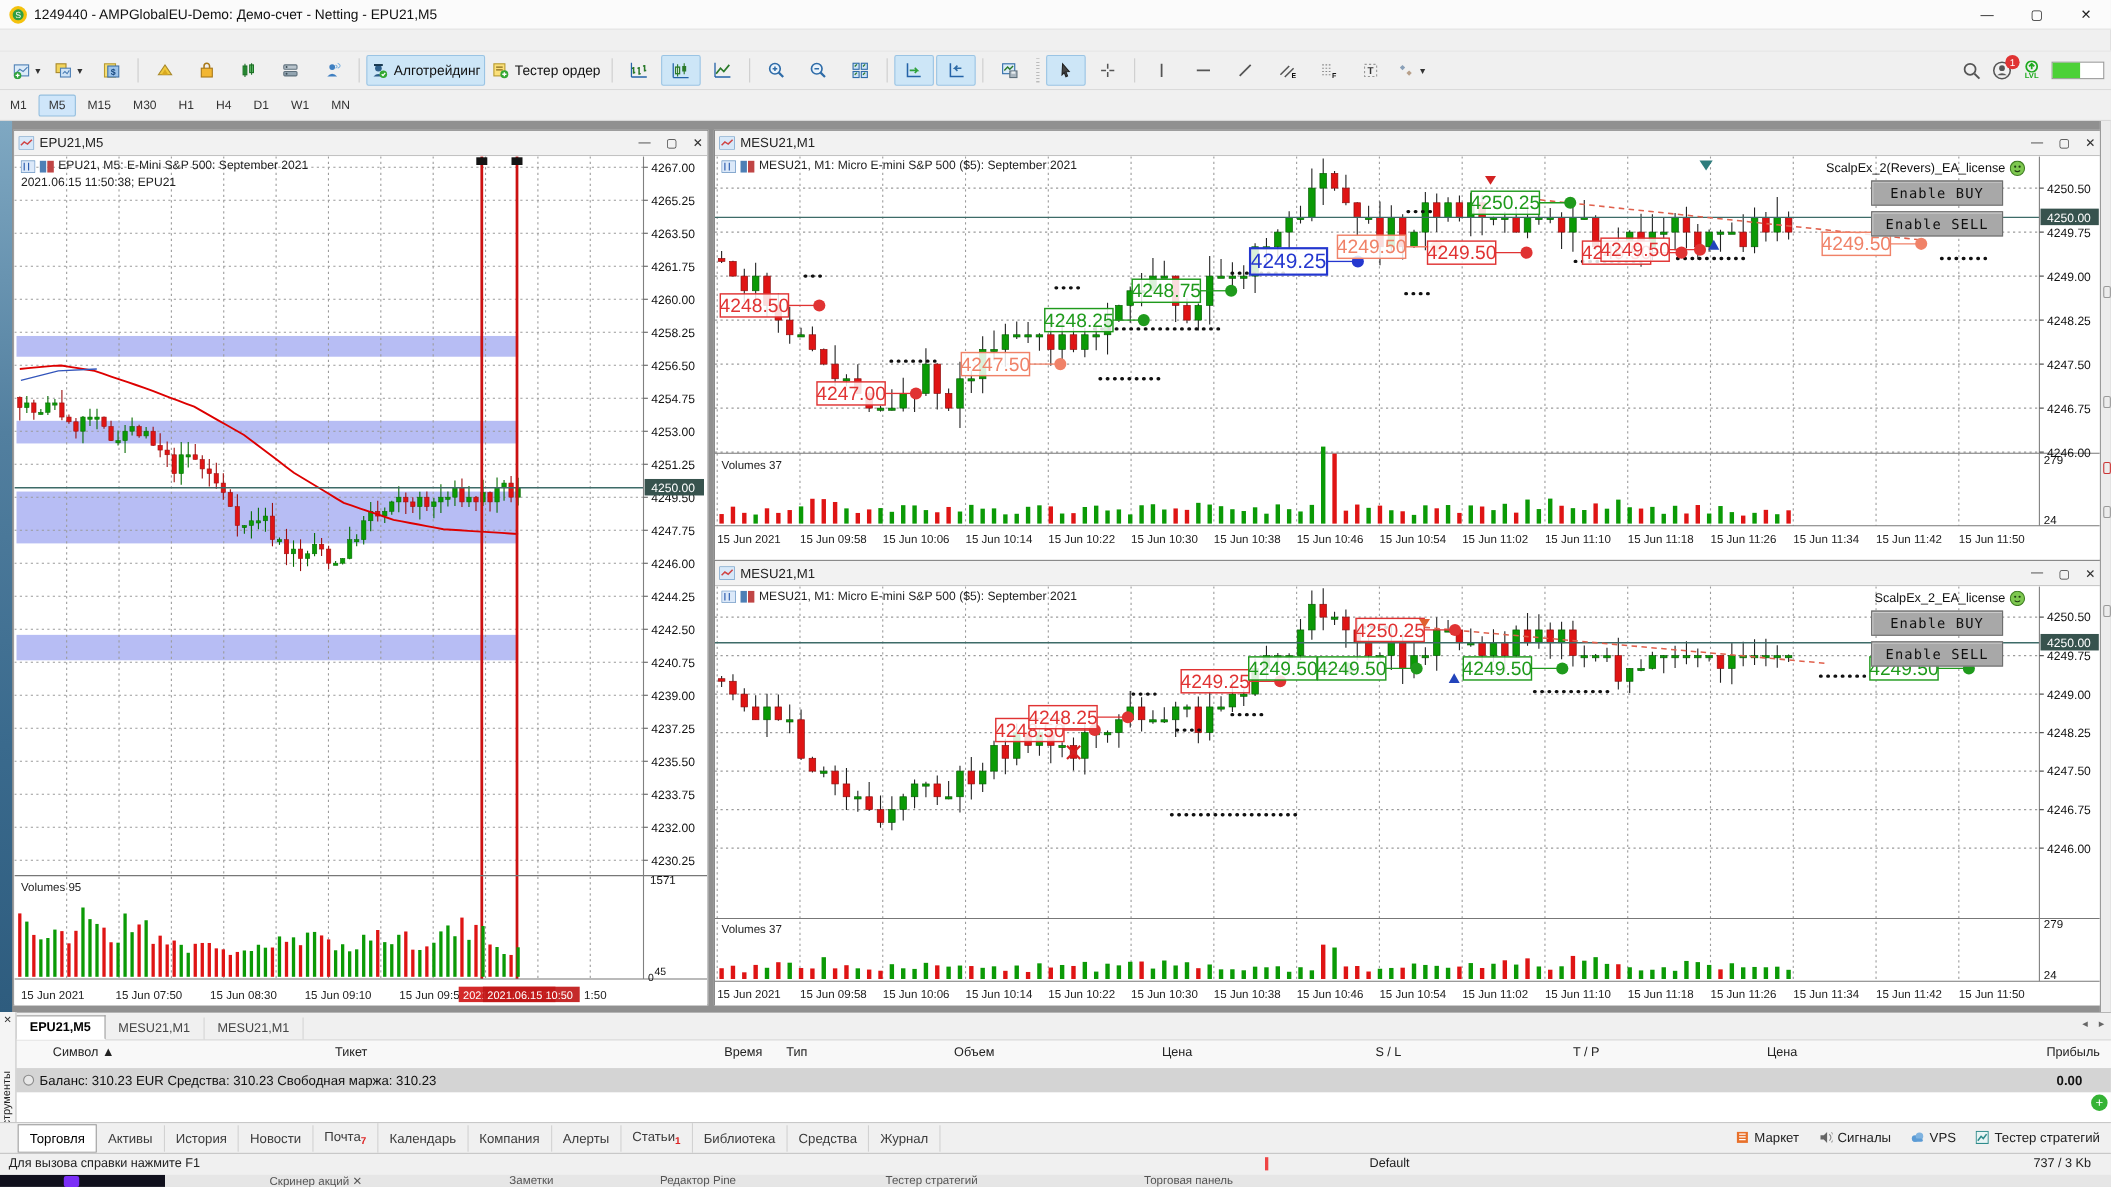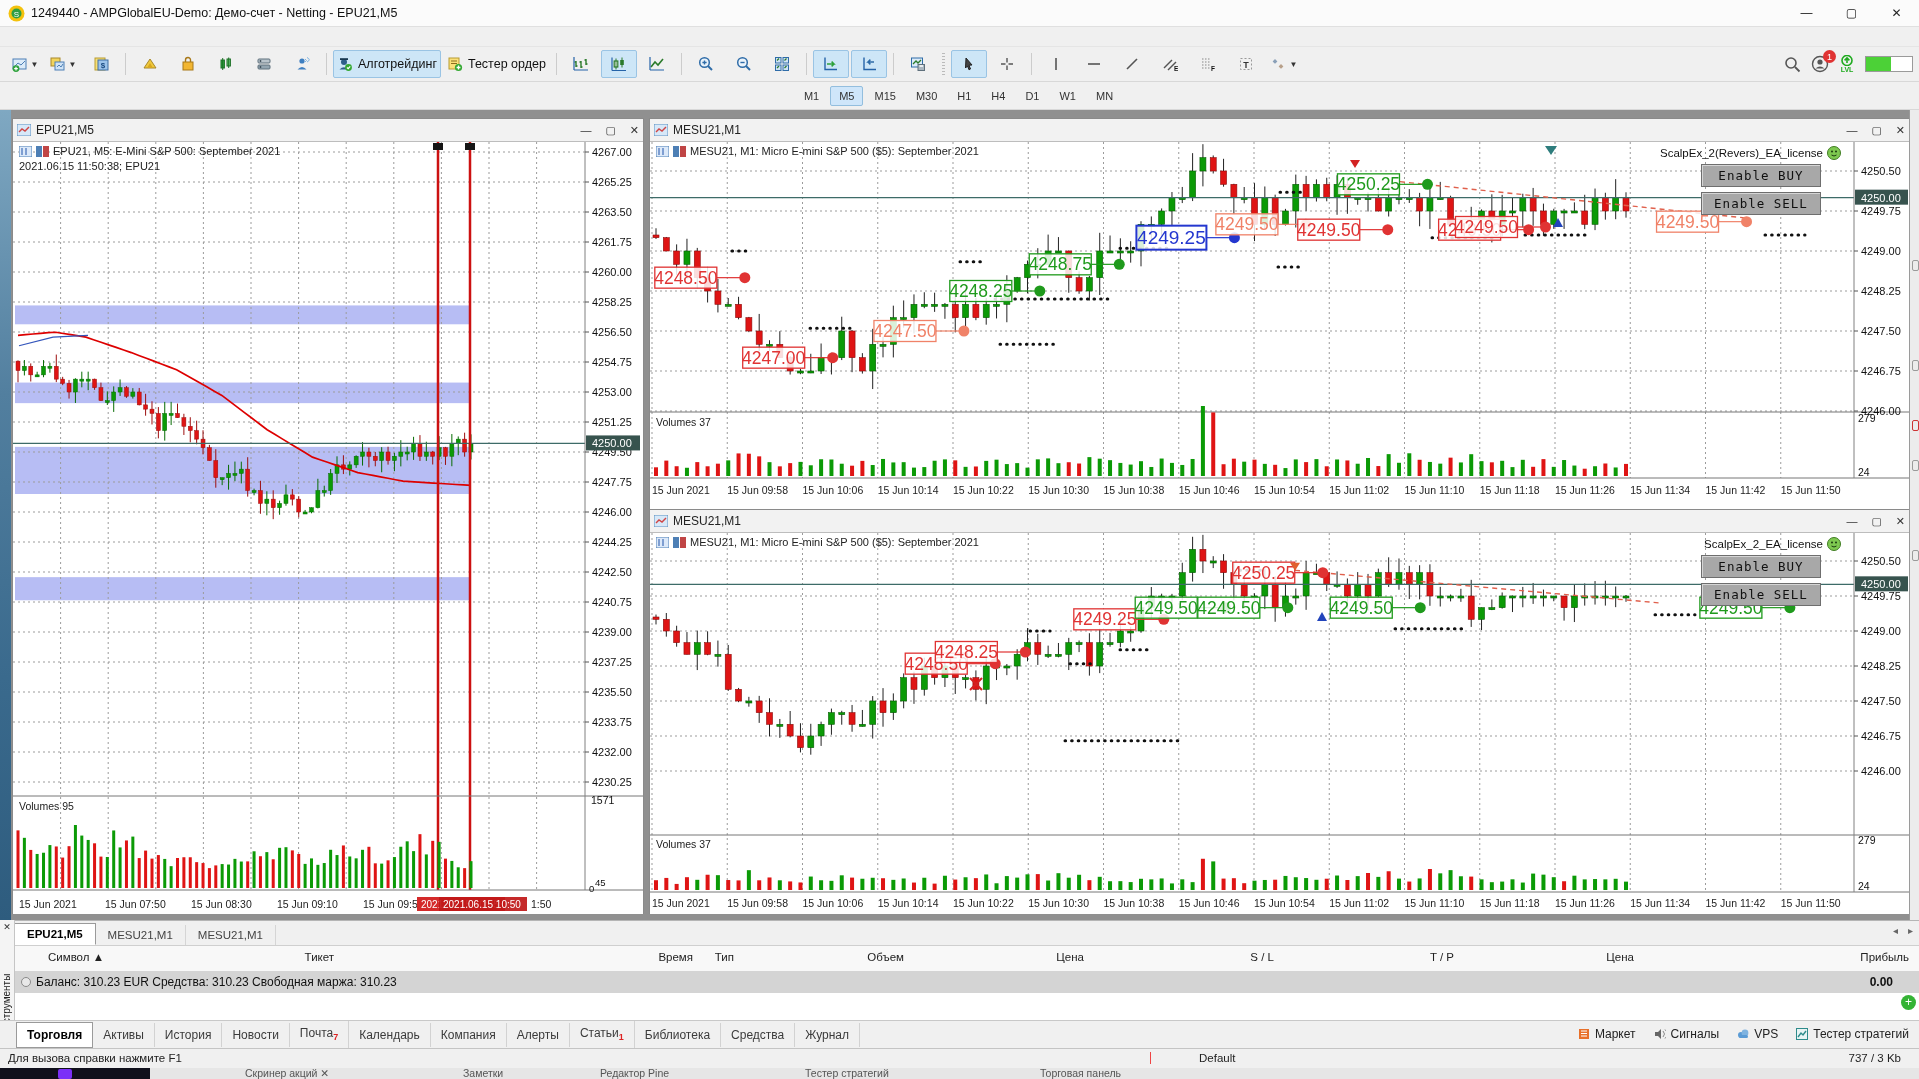--- a/index.html
+++ b/index.html
@@ -16,21 +16,21 @@
   .icon-btn{height:26px;min-width:28px;display:flex;align-items:center;justify-content:center;border:1px solid transparent;border-radius:2px;margin:0 1px;padding:0 3px;}
   .icon-btn.active{background:#cde6f7;border-color:#9ac4e4;}
   .icon-btn .lbl{font-size:12.5px;color:#111;margin-left:5px;white-space:nowrap;}
   .dd{font-size:8px;color:#333;margin-left:3px;}
   .tsep{width:1px;height:22px;background:#cccccc;margin:0 5px;}
   .tsepd{width:3px;height:22px;margin:0 5px;background:repeating-linear-gradient(180deg,#bbb 0 1px,transparent 1px 3px);}
   #toolbar-right{position:absolute;right:6px;top:46px;height:36px;display:flex;align-items:center;gap:10px;}
   .badge{position:absolute;right:-7px;top:-5px;background:#e03333;color:#fff;border-radius:50%;width:13px;height:13px;font-size:9px;display:flex;align-items:center;justify-content:center;}
   .progress{width:46px;height:14px;border:1px solid #9a9a9a;background:#fff;}
   .progress>div{height:100%;background:#4cd137;width:55%;}
-  #tfbar{position:absolute;left:0;top:82px;width:100%;height:28px;background:#f0f0f0;border-bottom:1px solid #d8d8d8;display:flex;align-items:center;box-sizing:border-box;justify-content:center;}
+  #tfbar{position:absolute;left:0;top:82px;width:100%;height:28px;background:#f0f0f0;border-bottom:1px solid #d8d8d8;display:flex;align-items:center;box-sizing:border-box;}
   .tf-btn{font-size:11px;color:#333;padding:3px 8px;margin-right:2px;border:1px solid transparent;border-radius:2px;}
   .tf-btn.active{background:#cfe6fa;border-color:#93bede;}
   
   #mdi{position:absolute;left:0;top:110px;width:1919px;height:810px;background:#909090;}
   #mdi-left-strip{position:absolute;left:0;top:0;width:11px;height:810px;background:linear-gradient(180deg,#7fa8c2 0%,#527f9f 35%,#3a6a8d 70%,#2e5c7e 100%);}
   #mdi-right-strip{position:absolute;right:0;top:0;width:9px;height:810px;background:#ececec;border-left:1px solid #9a9a9a;}
   .chart-window{position:absolute;background:#fff;border:1px solid #8a8a8a;box-sizing:border-box;}
   .cw-titlebar{height:22px;background:#f2f2f2;border-bottom:1px solid #bdbdbd;display:flex;align-items:center;position:relative;}
   .cw-title{font-size:12px;color:#222;margin-left:5px;}
   .cw-btns{position:absolute;right:4px;top:0;height:22px;display:flex;align-items:center;gap:14px;font-size:11px;color:#333;}
@@ -49,21 +49,21 @@
   #tbx-header{position:absolute;left:0;top:25px;width:100%;height:25px;background:#f8f8f8;border-bottom:1px solid #e0e0e0;}
   .col-h{position:absolute;top:5px;font-size:11.5px;color:#222;}
   #tbx-balance{position:absolute;left:0;top:50px;width:100%;height:22px;background:#d4d4d4;display:flex;align-items:center;}
   #tbx-balance .bal{font-weight:normal;font-size:12px;color:#111;margin-left:22px;}
   #tbx-balance .profit{position:absolute;right:26px;font-weight:bold;font-size:12px;color:#111;}
   .dot-circ{position:absolute;left:7px;width:8px;height:8px;border:1px solid #8a8a8a;border-radius:50%;background:#e8e8e8;}
   #plus-btn{position:absolute;right:3px;top:74px;width:15px;height:15px;border-radius:50%;background:#35b335;color:#fff;font-size:12px;line-height:15px;text-align:center;}
   
   #btabs{position:absolute;left:0;top:1020px;width:100%;height:28px;background:#f0f0f0;border-top:1px solid #c8c8c8;display:flex;align-items:center;padding-left:16px;box-sizing:border-box;}
   .btab{font-size:12px;color:#3b3b3b;padding:5px 10px;border-right:1px solid #d2d2d2;position:relative;}
-  .btab.active{background:#fff;border:1px solid #9a9a9a;font-weight:bold;color:#000;}
+  .btab.active{background:#fff;border:1px solid #9a9a9a;font-weight:normal;color:#000;}
   .btab sub{color:#dd2222;font-size:9px;font-weight:bold;}
   #btabs-right{position:absolute;right:10px;top:1020px;height:28px;display:flex;align-items:center;gap:18px;}
   .br-item{font-size:12px;color:#222;display:flex;align-items:center;gap:5px;}
   #statusbar{position:absolute;left:0;top:1048px;width:100%;height:20px;background:#f0f0f0;border-top:1px solid #c4c4c4;font-size:11.5px;color:#222;}
   #sliver{position:absolute;left:0;top:1068px;width:100%;height:11px;background:#e6e6e6;overflow:hidden;}
   #sliver .dark{position:absolute;left:0;top:0;width:150px;height:11px;background:#10101c;}
   #sliver .purp{position:absolute;left:58px;top:1px;width:14px;height:10px;background:#7b2ff7;border-radius:2px;}
   .sl-tab{position:absolute;top:-1px;font-size:10.5px;color:#555;}
   
   #tools-vert{position:absolute;left:0;top:920px;width:14px;height:128px;background:#f4f4f4;border-right:1px solid #c5c5c5;}
@@ -1672,21 +1672,21 @@
         <svg width="12" height="12" viewBox="0 0 12 12">
           <rect x="0.5" y="0.5" width="11" height="11" fill="#e8f4f4" stroke="#2e8b8b"></rect>
           <polyline points="2,9 5,5 7,7 10,3" stroke="#2e8b8b" fill="none" stroke-width="1.4"></polyline>
         </svg>
         <span>Тестер стратегий</span>
       </span>
     </div>
 
   <div id="statusbar">
     <span style="position:absolute;left:8px;top:3px">Для вызова справки нажмите F1</span>
-    <span style="position:absolute;left:1150px;top:3px;border-left:1px solid #ef4444;padding-left:48px">Default</span>
+    <span style="position:absolute;left:1150px;top:3px;border-left:3px solid #ef4444;padding-left:92px">Default</span>
     <span style="position:absolute;right:18px;top:3px">737 / 3 Kb</span>
   </div>
 
   <div id="sliver">
     <div class="dark"></div>
     <div class="purp"></div>
   <span class="sl-tab" style="left: 245px;">Скринер акций  ✕</span>
       <span class="sl-tab" style="left: 463px;">Заметки</span>
       <span class="sl-tab" style="left: 600px;">Редактор Pine</span>
       <span class="sl-tab" style="left: 805px;">Тестер стратегий</span>

